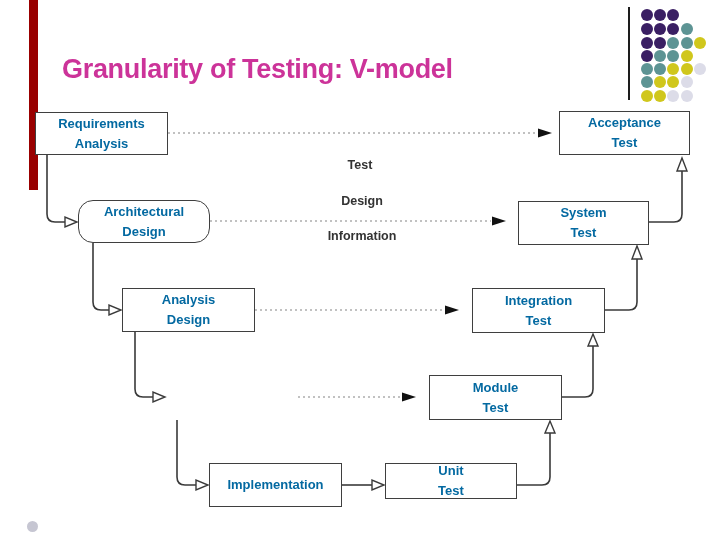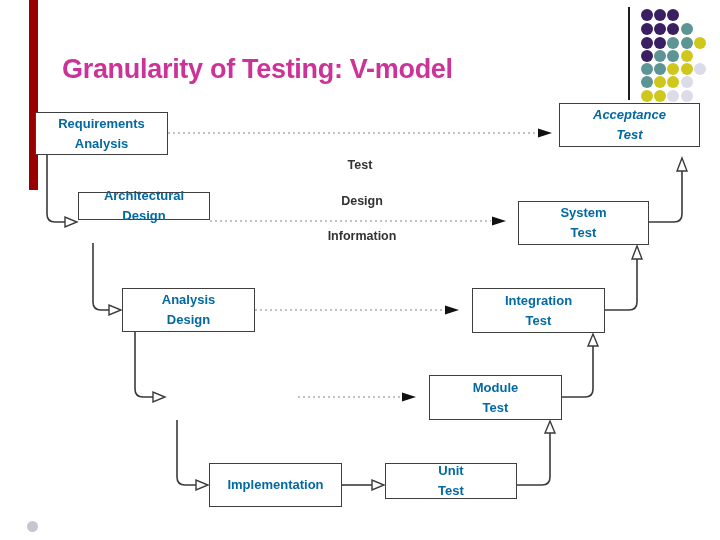--- a/index.html
+++ b/index.html
@@ -122,21 +122,21 @@
       <polygon points="492,216.5 492,225.5 506,221"></polygon>
       <polygon points="445,305.5 445,314.5 459,310"></polygon>
       <polygon points="402,392.5 402,401.5 416,397"></polygon>
     </g>
   </svg>
 
   <div class="vbox" style="left:35px;top:112px;width:133px;height:43px;">
     <div>Requirements</div>
     <div>Analysis</div>
   </div>
-  <div class="vbox" style="left:78px;top:192px;width:132px;height:28px;">
+  <div class="vbox" style="left:78px;top:200px;width:132px;height:43px;border-radius:15px;">
     <div>Architectural</div>
     <div>Design</div>
   </div>
   <div class="vbox" style="left:122px;top:288px;width:133px;height:44px;">
     <div>Analysis</div>
     <div>Design</div>
   </div>
   <div class="vbox" style="left:209px;top:463px;width:133px;height:44px;">
     <div>Implementation</div>
     <div></div>
@@ -151,21 +151,21 @@
     <div>Test</div>
   </div>
   <div class="vbox" style="left:472px;top:288px;width:133px;height:45px;">
     <div>Integration</div>
     <div>Test</div>
   </div>
   <div class="vbox" style="left:518px;top:201px;width:131px;height:44px;">
     <div>System</div>
     <div>Test</div>
   </div>
-  <div class="vbox" style="left:559px;top:103px;width:141px;height:44px;font-style:italic;">
+  <div class="vbox" style="left:559px;top:111px;width:131px;height:44px;">
     <div>Acceptance</div>
     <div>Test</div>
   </div>
 
   <div class="flow-label" style="left:360px;top:165px;">Test</div>
   <div class="flow-label" style="left:362px;top:201px;">Design</div>
   <div class="flow-label" style="left:362px;top:236px;">Information</div>
 
 </div>
 

